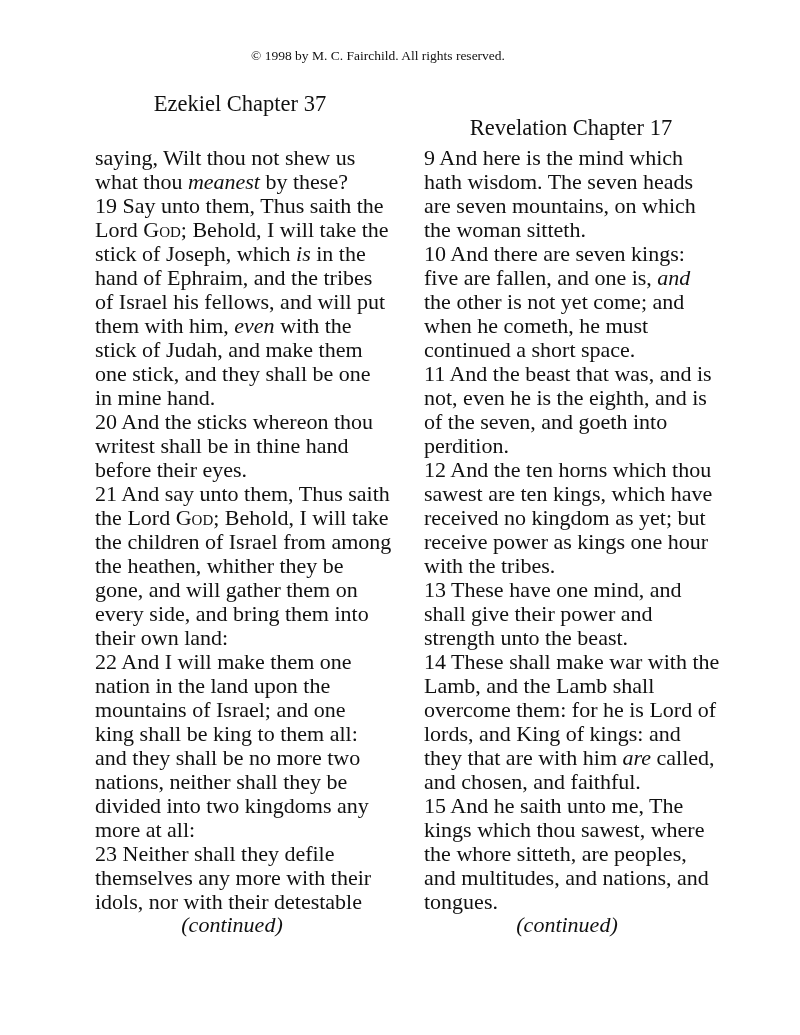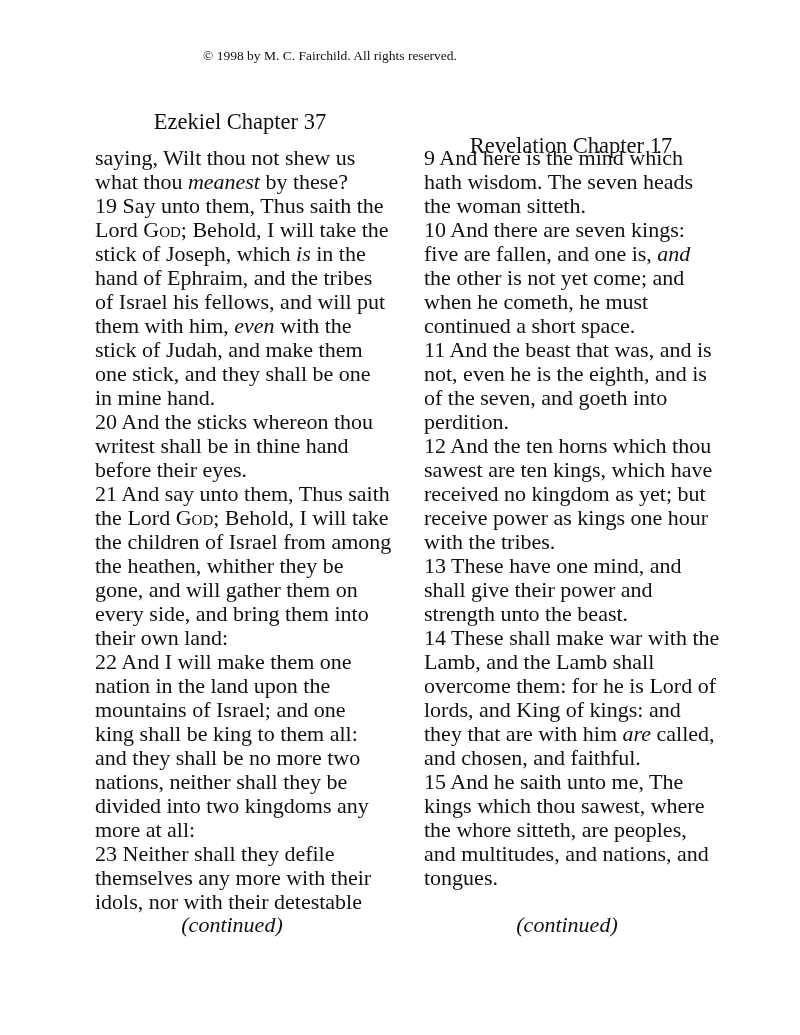--- a/index.html
+++ b/index.html
@@ -16,30 +16,31 @@
       color: #111111;
     }
     .copyright {
       position: absolute;
       top: 47px;
       left: 0;
       width: 660px;
       text-align: center;
       font-size: 13.5px;
       line-height: 18px;
+      padding-left: 48px;
     }
     .column {
       position: absolute;
       top: 0;
     }
     .col-left { left: 95px; width: 300px; }
     .col-right { left: 424px; width: 300px; }
     .heading {
       position: absolute;
-      top: 108px;
+      top: 90px;
       font-size: 22.5px;
       line-height: 28px;
       white-space: nowrap;
       text-align: center;
       width: 300px;
     }
     .col-left .heading { left: -5px; }
     .col-right .heading { left: -3px; margin-top: 24px; }
     .body-text {
       position: absolute;
@@ -111,20 +112,21 @@
       <span class="line"><span>idols, nor with their detestable</span></span>
     </div>
   <div class="continued">(continued)</div>
 </div>
 
 <div class="column col-right">
   <div class="heading">Revelation Chapter 17</div>
   <div class="body-text">
       <span class="line"><span>9 And here is the mind which</span></span>
       <span class="line"><span>hath wisdom. The seven heads</span></span>
+      <span class="line"><span>are seven mountains, on which</span></span>
       <span class="line"><span>the woman sitteth.</span></span>
       <span class="line"><span>10 And there are seven kings:</span></span>
       <span class="line"><span>five are fallen, and one is, </span><i>and</i></span>
       <span class="line"><span>the other is not yet come; and</span></span>
       <span class="line"><span>when he cometh, he must</span></span>
       <span class="line"><span>continued a short space.</span></span>
       <span class="line"><span>11 And the beast that was, and is</span></span>
       <span class="line"><span>not, even he is the eighth, and is</span></span>
       <span class="line"><span>of the seven, and goeth into</span></span>
       <span class="line"><span>perdition.</span></span>

